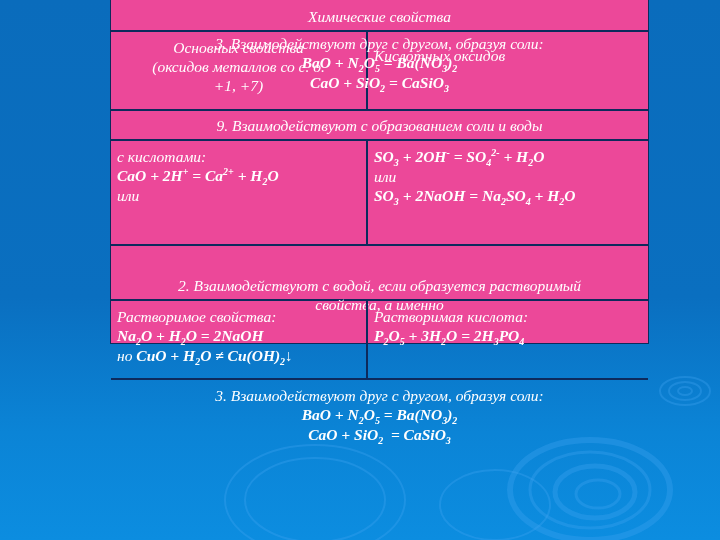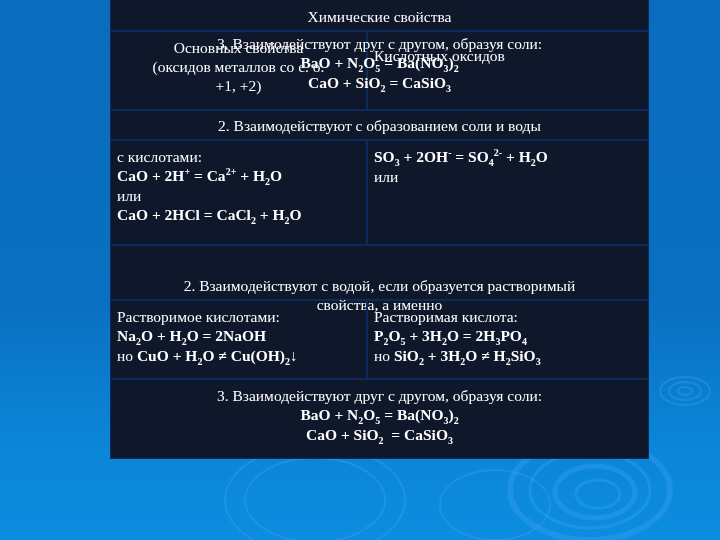--- a/index.html
+++ b/index.html
@@ -4,23 +4,24 @@
 <style>
   html, body { margin:0; padding:0; }
   body {
     width:720px; height:540px; overflow:hidden; position:relative;
     background: linear-gradient(180deg, #0a6cbc 0%, #0a6fc0 55%, #0b84d6 80%, #0c8de0 100%);
     font-family: "Liberation Serif", "DejaVu Serif", serif;
     color:#ffffff;
   }
   .ripples { position:absolute; left:0; top:0; width:720px; height:540px; pointer-events:none; }
   .tbl {
-    position:absolute; left:110px; top:0; width:539px; height:459px;
+    position:absolute; left:110px; top:0; width:539px; height:344px;
     border:1.5px solid #0d2a5c; border-top:none; box-sizing:border-box;
-    background:#0f172a;
+    background:#ec4899;
+    font-style:italic;
   }
   .row { position:absolute; left:0; width:100%; box-sizing:border-box; border-bottom:2px solid #0d2a5c; }
   .cell { position:absolute; top:0; bottom:0; box-sizing:border-box; }
   .left { left:0; width:257px; border-right:2px solid #0d2a5c; }
   .right { left:257px; right:0; }
   .center { text-align:center; }
   .txt { font-size:15.5px; line-height:19px; }
   .eq { font-weight:bold; font-size:15.5px; line-height:20px; }
   sub { font-size:10px; vertical-align:-4px; line-height:0; }
   sup { font-size:10px; vertical-align:6px; line-height:0; }
@@ -48,66 +49,65 @@
 <div class="tbl">
 
   <div class="row" style="top:0;height:32px;">
     <div class="center txt" style="padding-top:7px;">Химические свойства</div>
   </div>
 
   <div class="row" style="top:32px;height:79px;">
     <div class="cell left center txt" style="padding-top:6px;">
       <div>Основных свойства</div>
       <div>(оксидов металлов со с. о.</div>
-      <div>+1, +2)</div>
+      <div>+1, +7)</div>
     </div>
     <div class="cell right txt" style="padding:14px 0 16px 6px;">
       <div>Кислотных оксидов</div>
     </div>
     <div class="overlay" style="top:2px;">
       <div class="txt">3. Взаимодействуют друг с другом, образуя соли:</div>
       <div class="eq">BaO + N<sub>2</sub>O<sub>5</sub> = Ba(NO<sub>3</sub>)<sub>2</sub></div>
       <div class="eq">CaO + SiO<sub>2</sub> = CaSiO<sub>3</sub></div>
     </div>
   </div>
 
   <div class="row" style="top:111px;height:30px;">
-    <div class="center txt" style="padding-top:5px;">2. Взаимодействуют с образованием соли и воды</div>
+    <div class="center txt" style="padding-top:5px;">9. Взаимодействуют с образованием соли и воды</div>
   </div>
 
   <div class="row" style="top:141px;height:105px;">
     <div class="cell left pad">
       <div class="txt">с кислотами:</div>
       <div class="eq">CaO + 2H<sup>+</sup> = Ca<sup>2+</sup> + H<sub>2</sub>O</div>
       <div class="txt">или</div>
-      <div class="eq">CaO + 2HCl = CaCl<sub>2</sub> + H<sub>2</sub>O</div>
     </div>
     <div class="cell right pad">
       <div class="eq">SO<sub>3</sub> + 2OH<sup>-</sup> = SO<sub>4</sub><sup>2-</sup> + H<sub>2</sub>O</div>
       <div class="txt">или</div>
+      <div class="eq">SO<sub>3</sub> + 2NaOH = Na<sub>2</sub>SO<sub>4</sub> + H<sub>2</sub>O</div>
     </div>
   </div>
 
   <div class="row" style="top:246px;height:55px;">
     <div class="center txt" style="padding-top:6px;margin-top:24px;">
       <div>2. Взаимодействуют с водой, если образуется растворимый</div>
       <div>свойства, а именно</div>
     </div>
   </div>
 
   <div class="row" style="top:301px;height:79px;">
     <div class="cell left pad">
-      <div class="txt">Растворимое кислотами:</div>
+      <div class="txt">Растворимое свойства:</div>
       <div class="eq">Na<sub>2</sub>O + H<sub>2</sub>O = 2NaOH</div>
       <div class="eq"><span style="font-weight:normal">но</span> CuO + H<sub>2</sub>O ≠ Cu(OH)<sub>2</sub>↓</div>
     </div>
     <div class="cell right pad">
       <div class="txt">Растворимая кислота:</div>
       <div class="eq">P<sub>2</sub>O<sub>5</sub> + 3H<sub>2</sub>O = 2H<sub>3</sub>PO<sub>4</sub></div>
-      <div class="eq"><span style="font-weight:normal">но</span> SiO<sub>2</sub> + 3H<sub>2</sub>O ≠ H<sub>2</sub>SiO<sub>3</sub></div>
     </div>
   </div>
 
   <div class="row" style="top:380px;height:79px;border-bottom:none;">
     <div class="center" style="padding-top:6px;">
       <div class="txt">3. Взаимодействуют друг с другом, образуя соли:</div>
       <div class="eq">BaO + N<sub>2</sub>O<sub>5</sub> = Ba(NO<sub>3</sub>)<sub>2</sub></div>
       <div class="eq">CaO + SiO<sub>2</sub> &nbsp;= CaSiO<sub>3</sub></div>
     </div>
   </div>

